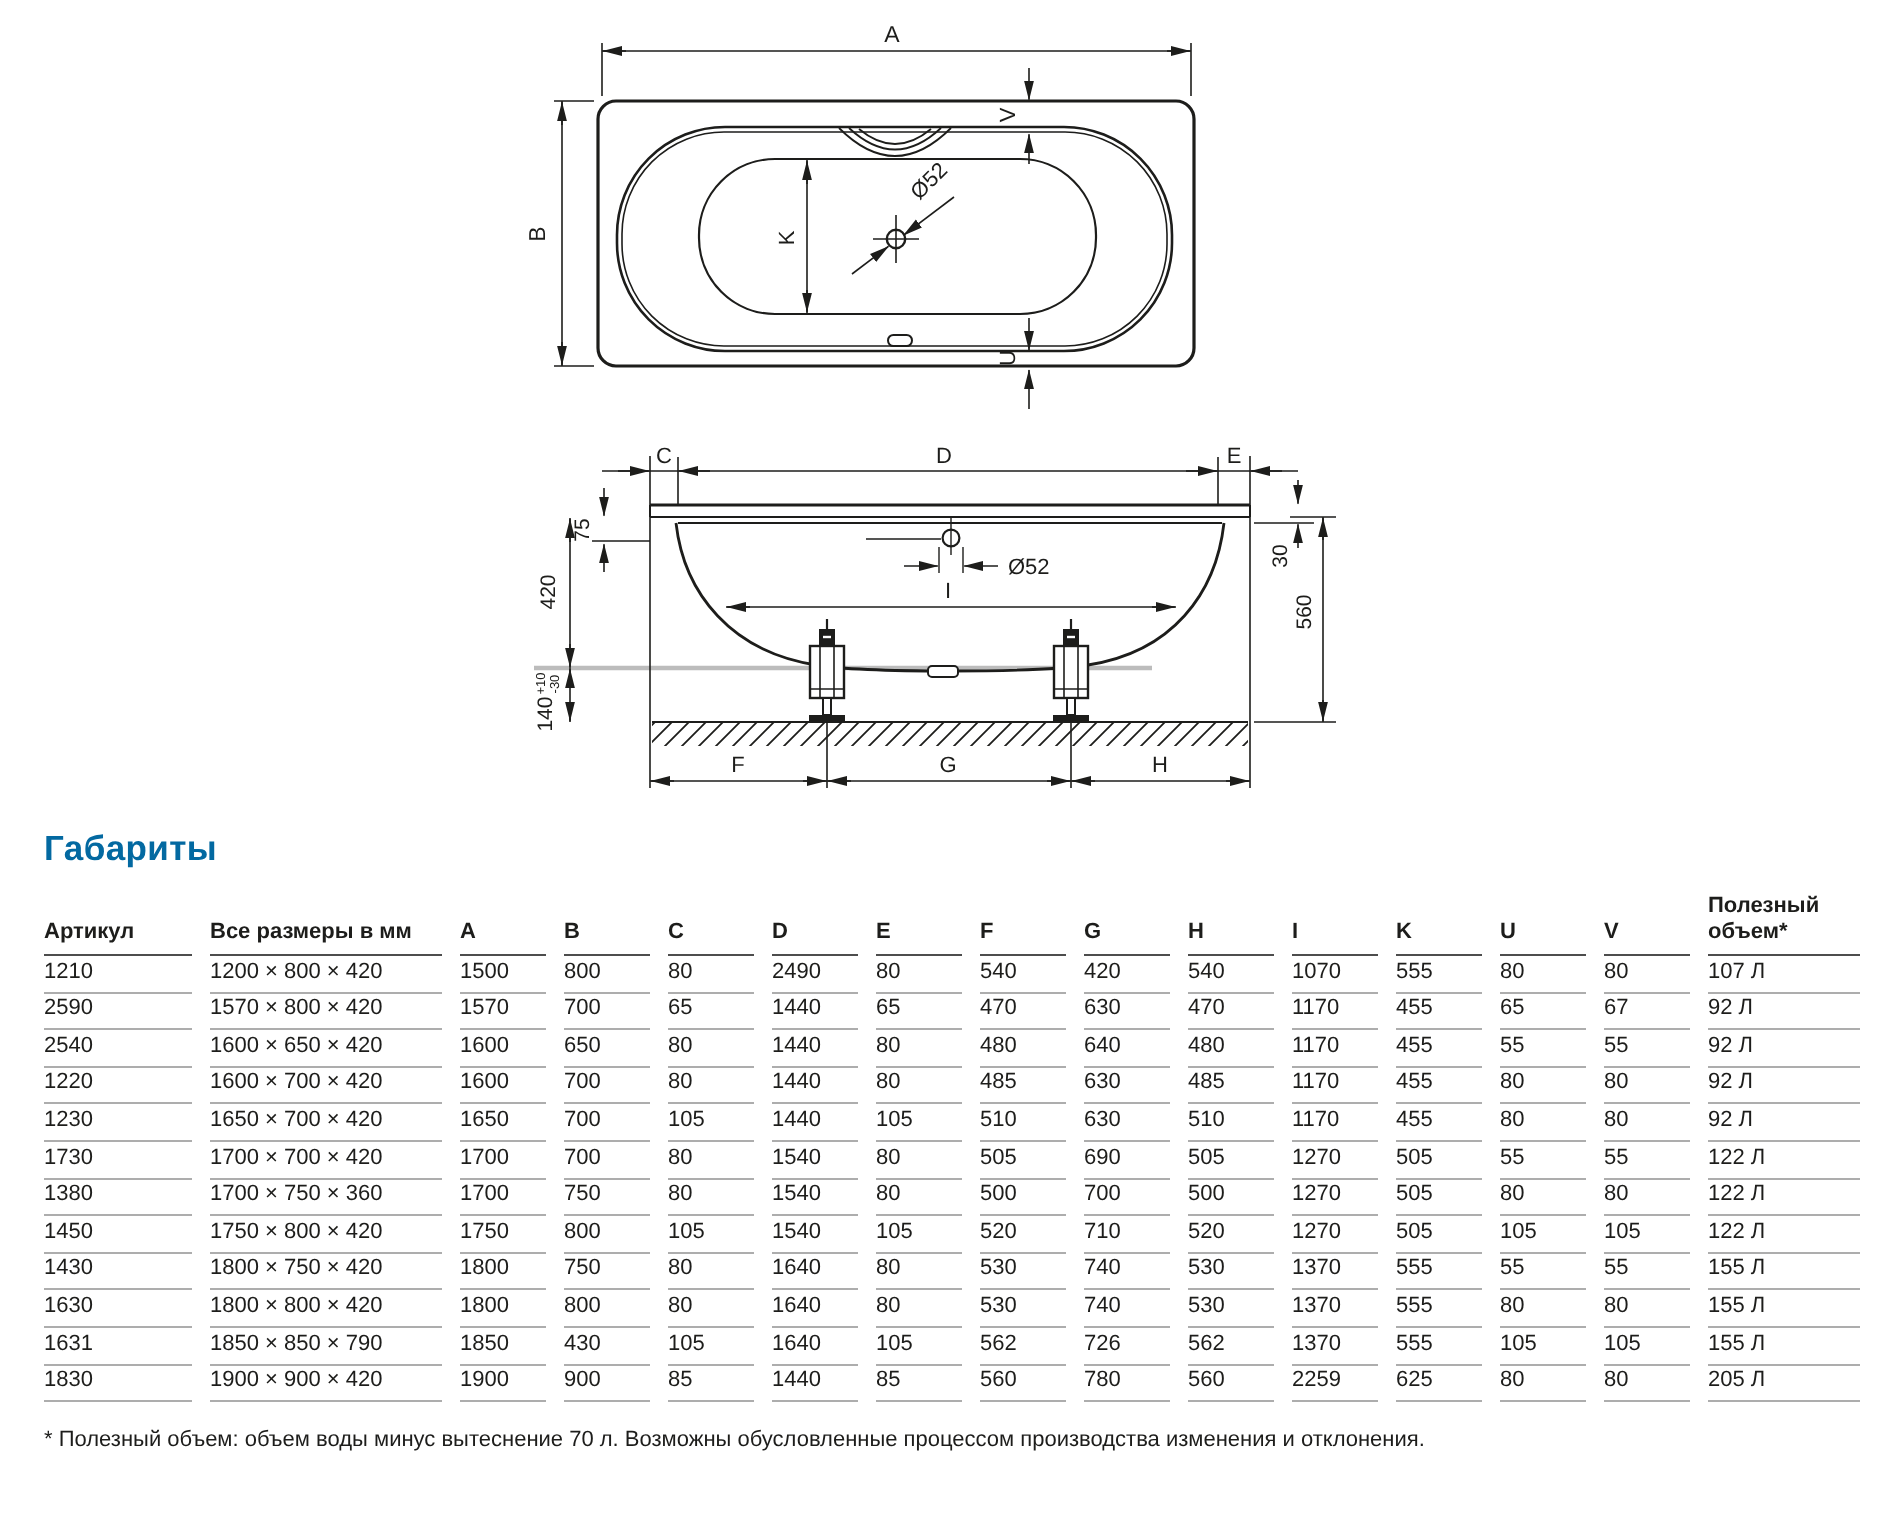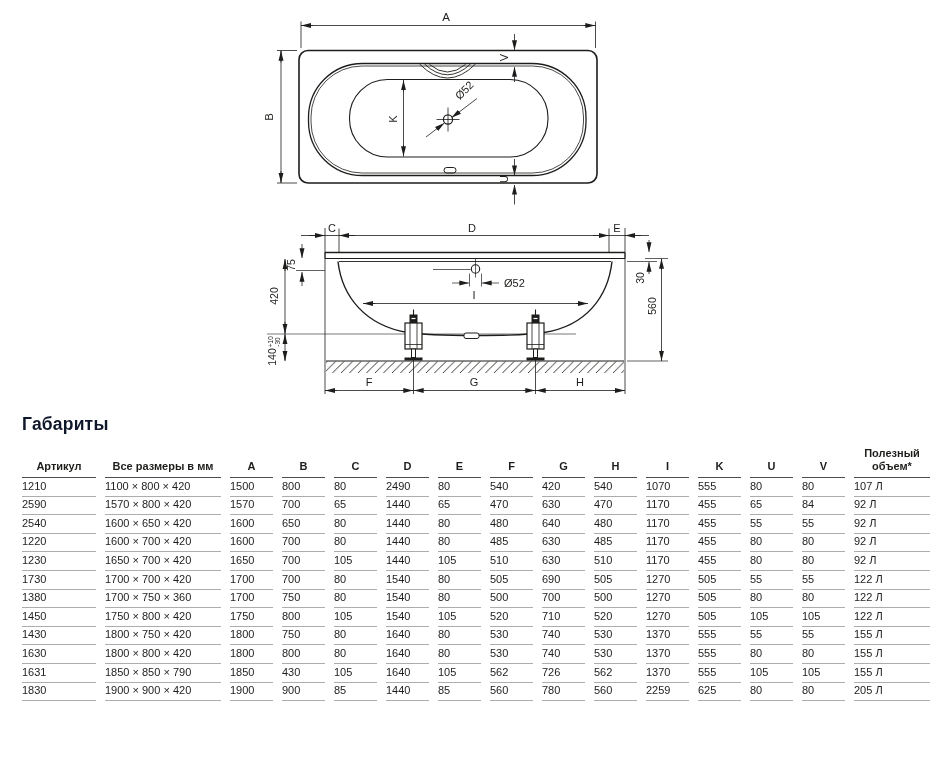--- a/index.html
+++ b/index.html
@@ -1,21 +1,21 @@
 <!DOCTYPE html>
 <html><head>
 <meta charset="utf-8">
 <style>
   html,body{margin:0;padding:0;background:#ffffff;}
   body{width:950px;height:768px;overflow:hidden;font-family:"Liberation Sans",sans-serif;color:#1d1d1b;}
   .page{position:relative;width:950px;height:768px;background:#fff;}
   svg text{font-family:"Liberation Sans",sans-serif;fill:#1d1d1b;}
-  .title{position:absolute;left:22px;top:414px;font-size:17.5px;font-weight:bold;color:#0f172a;letter-spacing:.2px;}
+  .title{position:absolute;left:22px;top:414px;font-size:17.5px;font-weight:bold;color:#0369a1;letter-spacing:.2px;}
   .specs{position:absolute;left:22px;top:440px;width:908px;border-collapse:collapse;table-layout:fixed;font-size:11px;color:#1d1d1b;}
-  .specs th{font-weight:bold;text-align:center;vertical-align:bottom;padding:0;height:38px;line-height:13px;}
+  .specs th{font-weight:bold;text-align:left;vertical-align:bottom;padding:0;height:38px;line-height:13px;}
   .specs td{padding:0;height:18.6px;vertical-align:bottom;}
   .ul{display:block;margin-right:9px;border-bottom:1px solid #adadad;padding:0 0 4px 0;white-space:nowrap;overflow:visible;}
   .hul{border-bottom-color:#4d4d4d;white-space:normal;}
   .ul.last{margin-right:0;}
   .footnote{position:absolute;left:22px;top:714px;font-size:11px;color:#1d1d1b;}
 </style>
 </head>
 <body>
 
 <div class="page">
@@ -283,21 +283,21 @@
             <span class="ul hul last">Полезный объем*</span>
           </th>
         </tr>
       </thead>
     <tbody>
         <tr>
           <td>
             <span class="ul">1210</span>
           </td>
           <td>
-            <span class="ul">1100 × 800 × 420</span>
+            <span class="ul">1200 × 800 × 420</span>
           </td>
           <td>
             <span class="ul">1500</span>
           </td>
           <td>
             <span class="ul">800</span>
           </td>
           <td>
             <span class="ul">80</span>
           </td>
@@ -366,21 +366,21 @@
           <td>
             <span class="ul">1170</span>
           </td>
           <td>
             <span class="ul">455</span>
           </td>
           <td>
             <span class="ul">65</span>
           </td>
           <td>
-            <span class="ul">84</span>
+            <span class="ul">67</span>
           </td>
           <td>
             <span class="ul last">92 Л</span>
           </td>
         </tr>
         <tr>
           <td>
             <span class="ul">2540</span>
           </td>
           <td>
@@ -845,14 +845,15 @@
           <td>
             <span class="ul">80</span>
           </td>
           <td>
             <span class="ul last">205 Л</span>
           </td>
         </tr>
       </tbody>
   </table>
 
+  <div class="footnote">* Полезный объем: объем воды минус вытеснение 70 л.  Возможны обусловленные процессом производства изменения и отклонения.</div>
 
 </div>
 
 </body></html>

